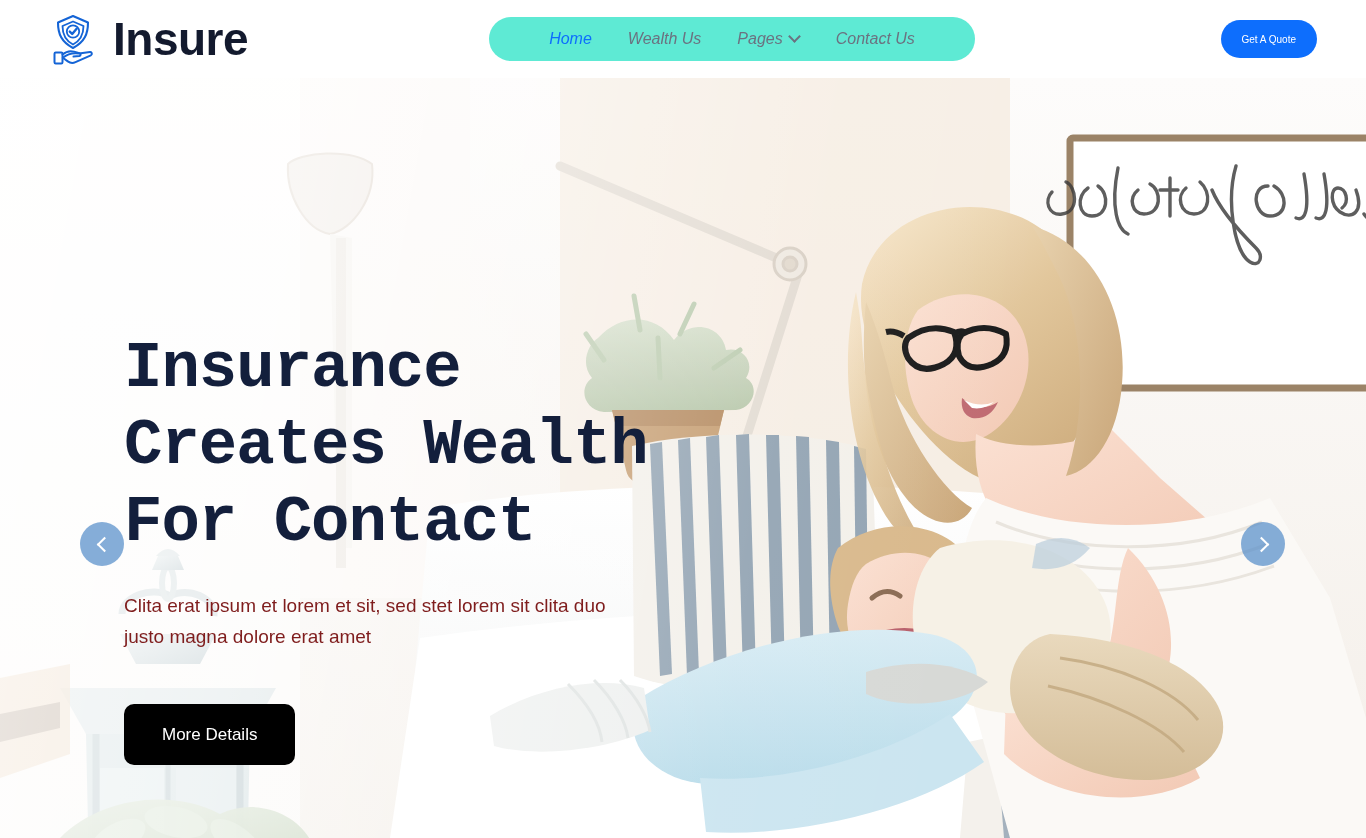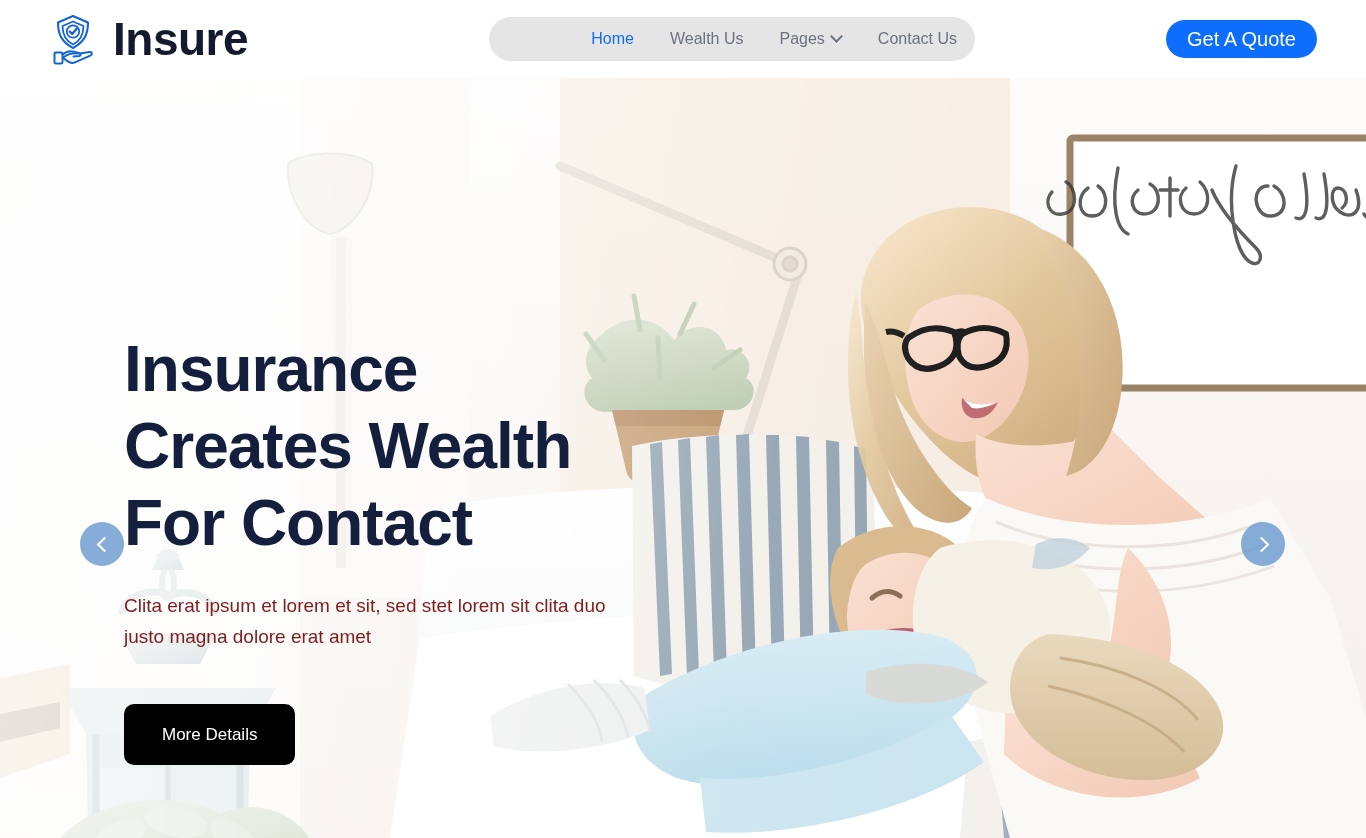--- a/index.html
+++ b/index.html
@@ -42,25 +42,26 @@
     line-height:1;
     white-space:nowrap;
   }
 
   .nav-wrap{
     position:absolute;
     left:489px;
     top:17px;
     width:486px;
     height:44px;
-    background:#e5e5e5;
+    background:#5eead4;
     border-radius:22px;
     display:flex;
     align-items:center;
-    justify-content:flex-end;
+    justify-content:center;
+    font-style:italic;
   }
   .nav-list{
     list-style:none;
     display:flex;
     align-items:center;
     gap:0;
   }
   .nav-item{
     position:relative;
   }
@@ -95,21 +96,21 @@
   .quote-btn{
     position:absolute;
     right:49px;
     top:20px;
     height:38px;
     padding:0 21px;
     background:#0d6efd;
     color:#ffffff;
     border:none;
     border-radius:19px;
-    font-size:20px;
+    font-size:10px;
     font-family:"Liberation Sans", sans-serif;
     cursor:pointer;
     white-space:nowrap;
     display:flex;
     align-items:center;
   }
 
   
   .hero{
     position:relative;
@@ -144,20 +145,21 @@
     top:253px;
     width:640px;
     z-index:6;
   }
   .hero-title{
     font-size:64px;
     line-height:77px;
     font-weight:bold;
     color:#131f3c;
     letter-spacing:-1px;
+    font-family:Liberation Mono, monospace;
   }
   .hero-title .ln{ display:block; }
   .hero-sub{
     margin-top:28px;
     font-size:19px;
     line-height:31px;
     color:#7f1d1d;
     max-width:520px;
   }
   .hero-cta{

